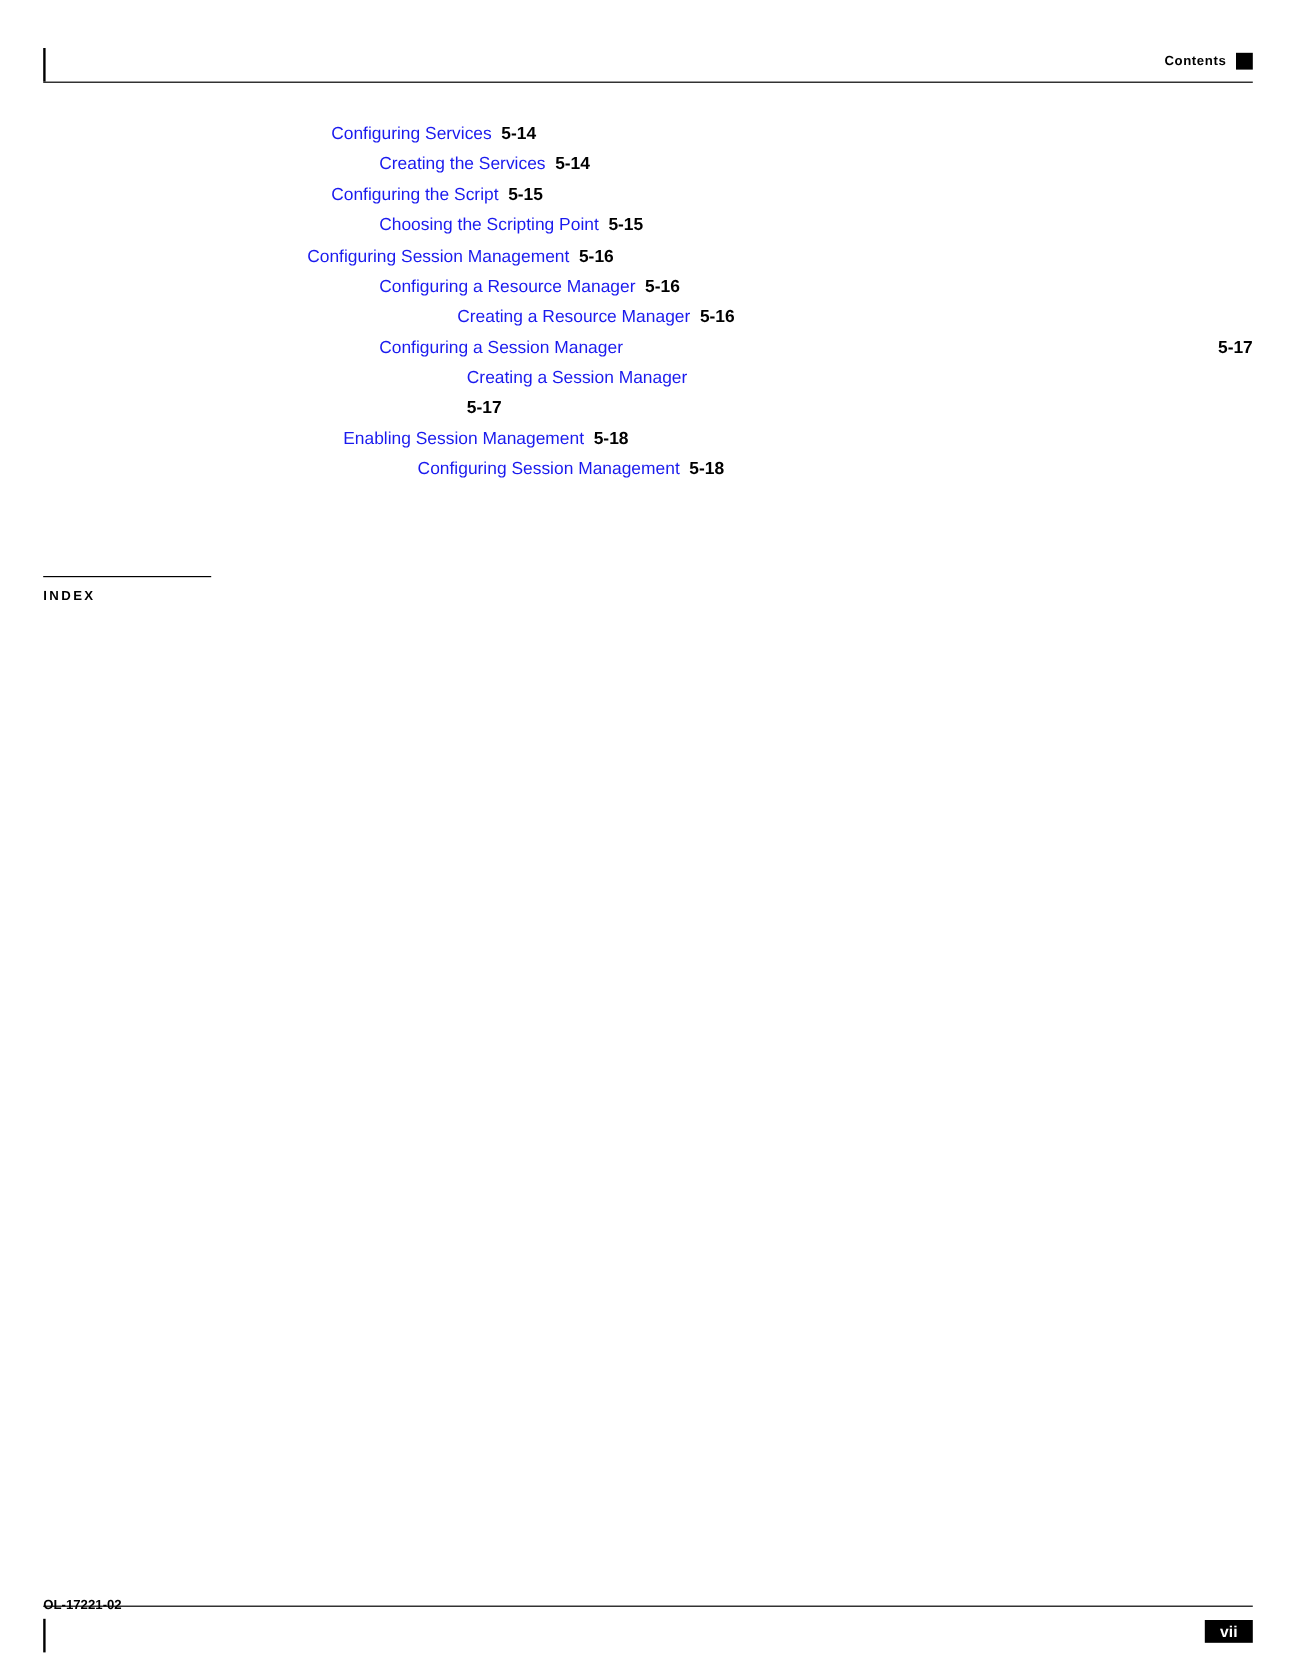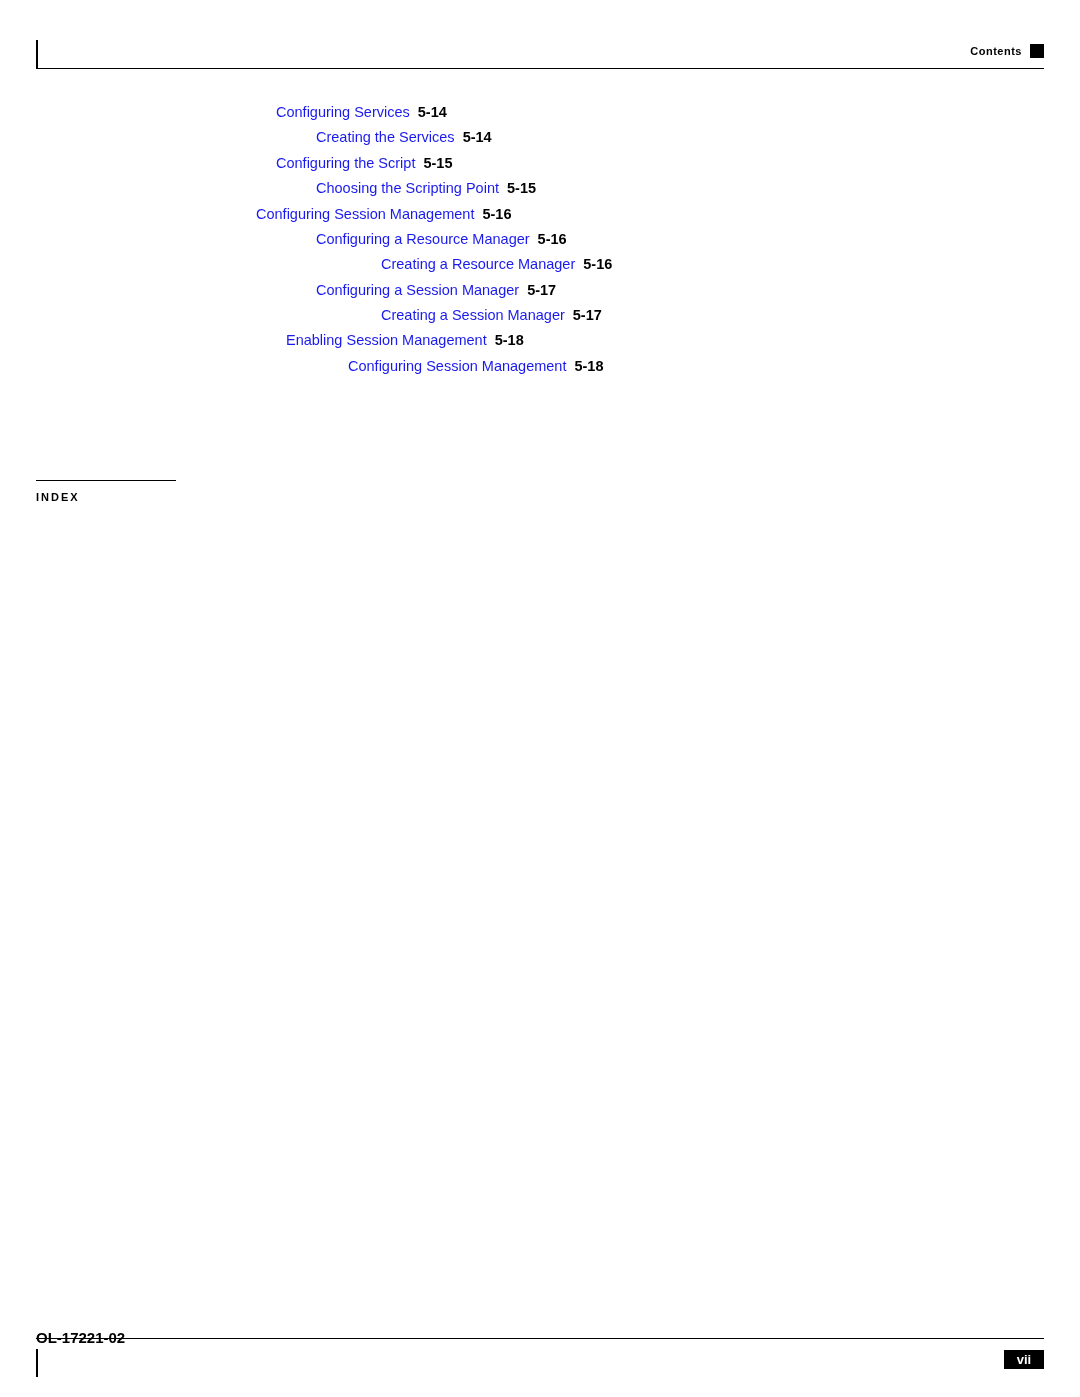--- a/index.html
+++ b/index.html
@@ -155,21 +155,21 @@
       background: #000000;
     }
 
     .footer-left {
       display: flex;
       align-items: center;
       gap: 0;
     }
 
     .footer-doc-id {
-      font-size: 15px;
+      font-size: 11px;
       font-weight: bold;
       color: #000000;
     }
 
     .footer-center {
       font-size: 11.5px;
       font-weight: bold;
       color: #000000;
       text-align: center;
       flex: 1;
@@ -236,26 +236,26 @@
     <li class="toc-entry indent-0" style="padding-left: 280px;">
       <a class="toc-link" href="#">Configuring a Resource Manager</a>
       <span class="toc-page">5-16</span>
     </li>
 
     <li class="toc-entry indent-1" style="padding-left: 345px;">
       <a class="toc-link" href="#">Creating a Resource Manager</a>
       <span class="toc-page">5-16</span>
     </li>
 
-    <li class="toc-entry indent-0" style="padding-left: 280px;">
+    <li class="toc-entry indent-0" style="padding-left: 280px; justify-content: space-between;">
       <a class="toc-link" href="#">Configuring a Session Manager</a>
       <span class="toc-page">5-17</span>
     </li>
 
-    <li class="toc-entry indent-1" style="padding-left: 345px;">
+    <li class="toc-entry indent-1" style="padding-left: 345px; flex-direction: column;">
       <a class="toc-link" href="#">Creating a Session Manager</a>
       <span class="toc-page">5-17</span>
     </li>
 
     <li class="toc-entry" style="padding-left: 250px;">
       <a class="toc-link" href="#">Enabling Session Management</a>
       <span class="toc-page">5-18</span>
     </li>
 
     <li class="toc-entry" style="padding-left: 312px;">

